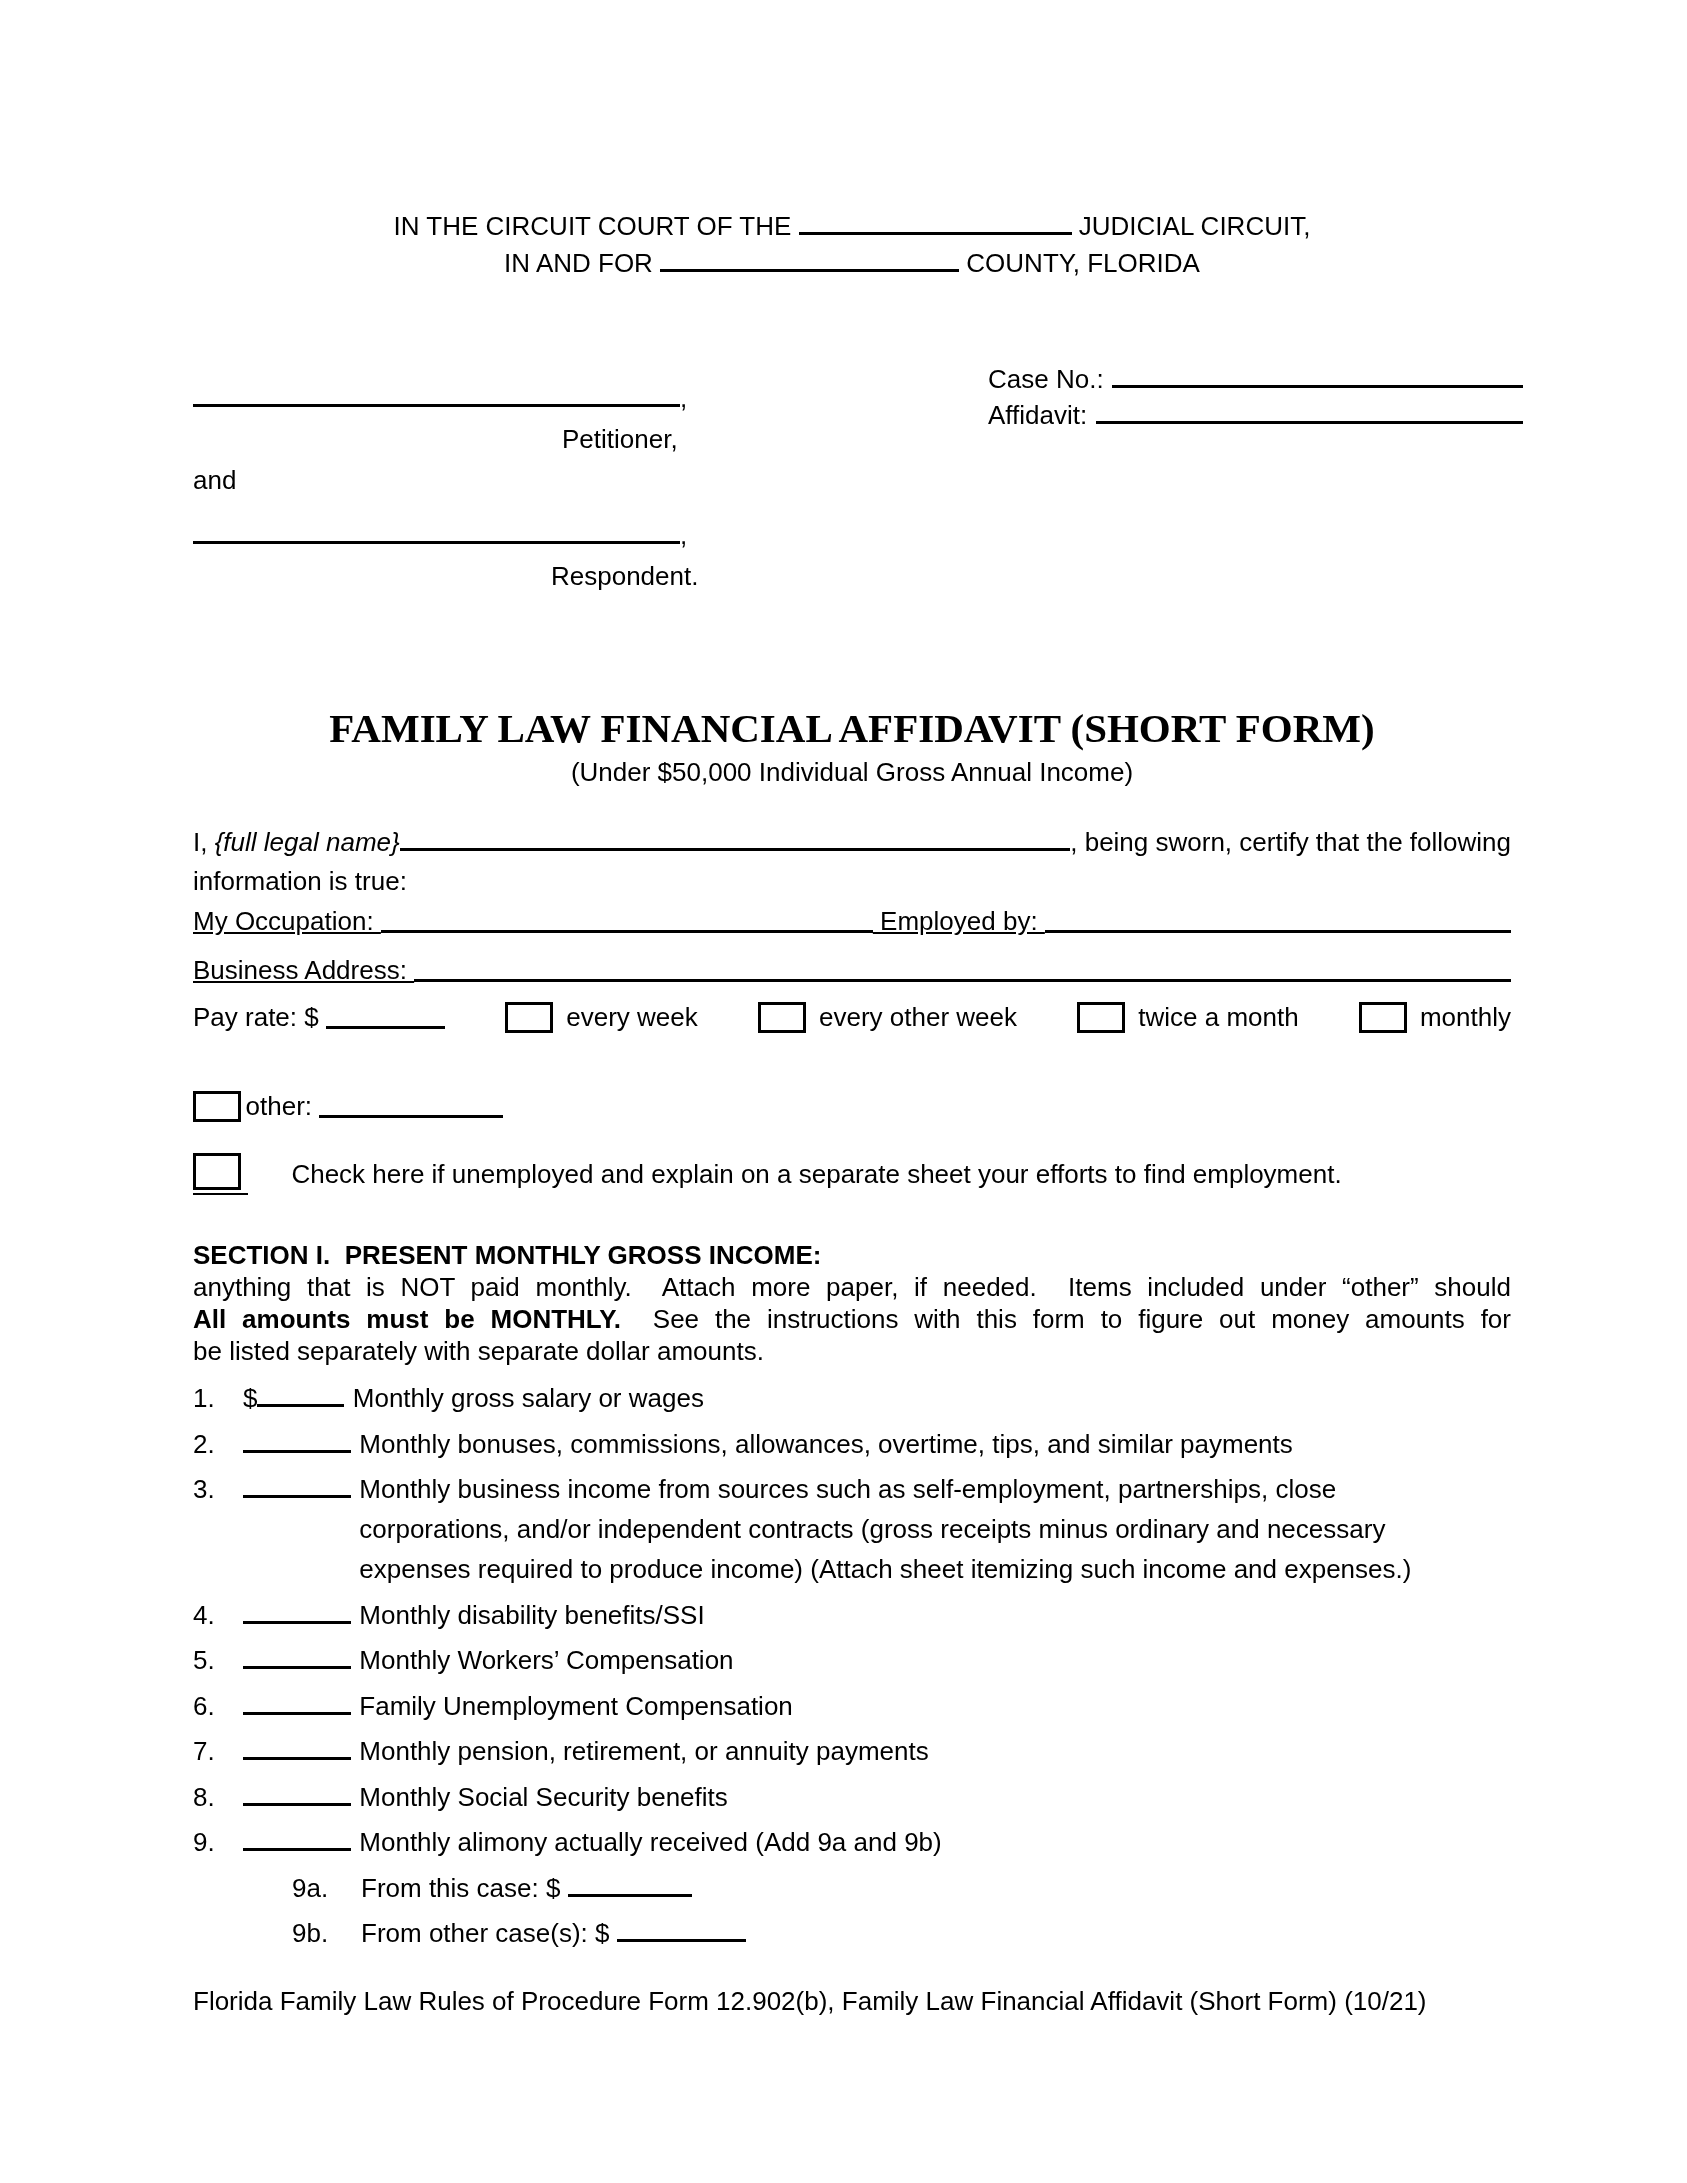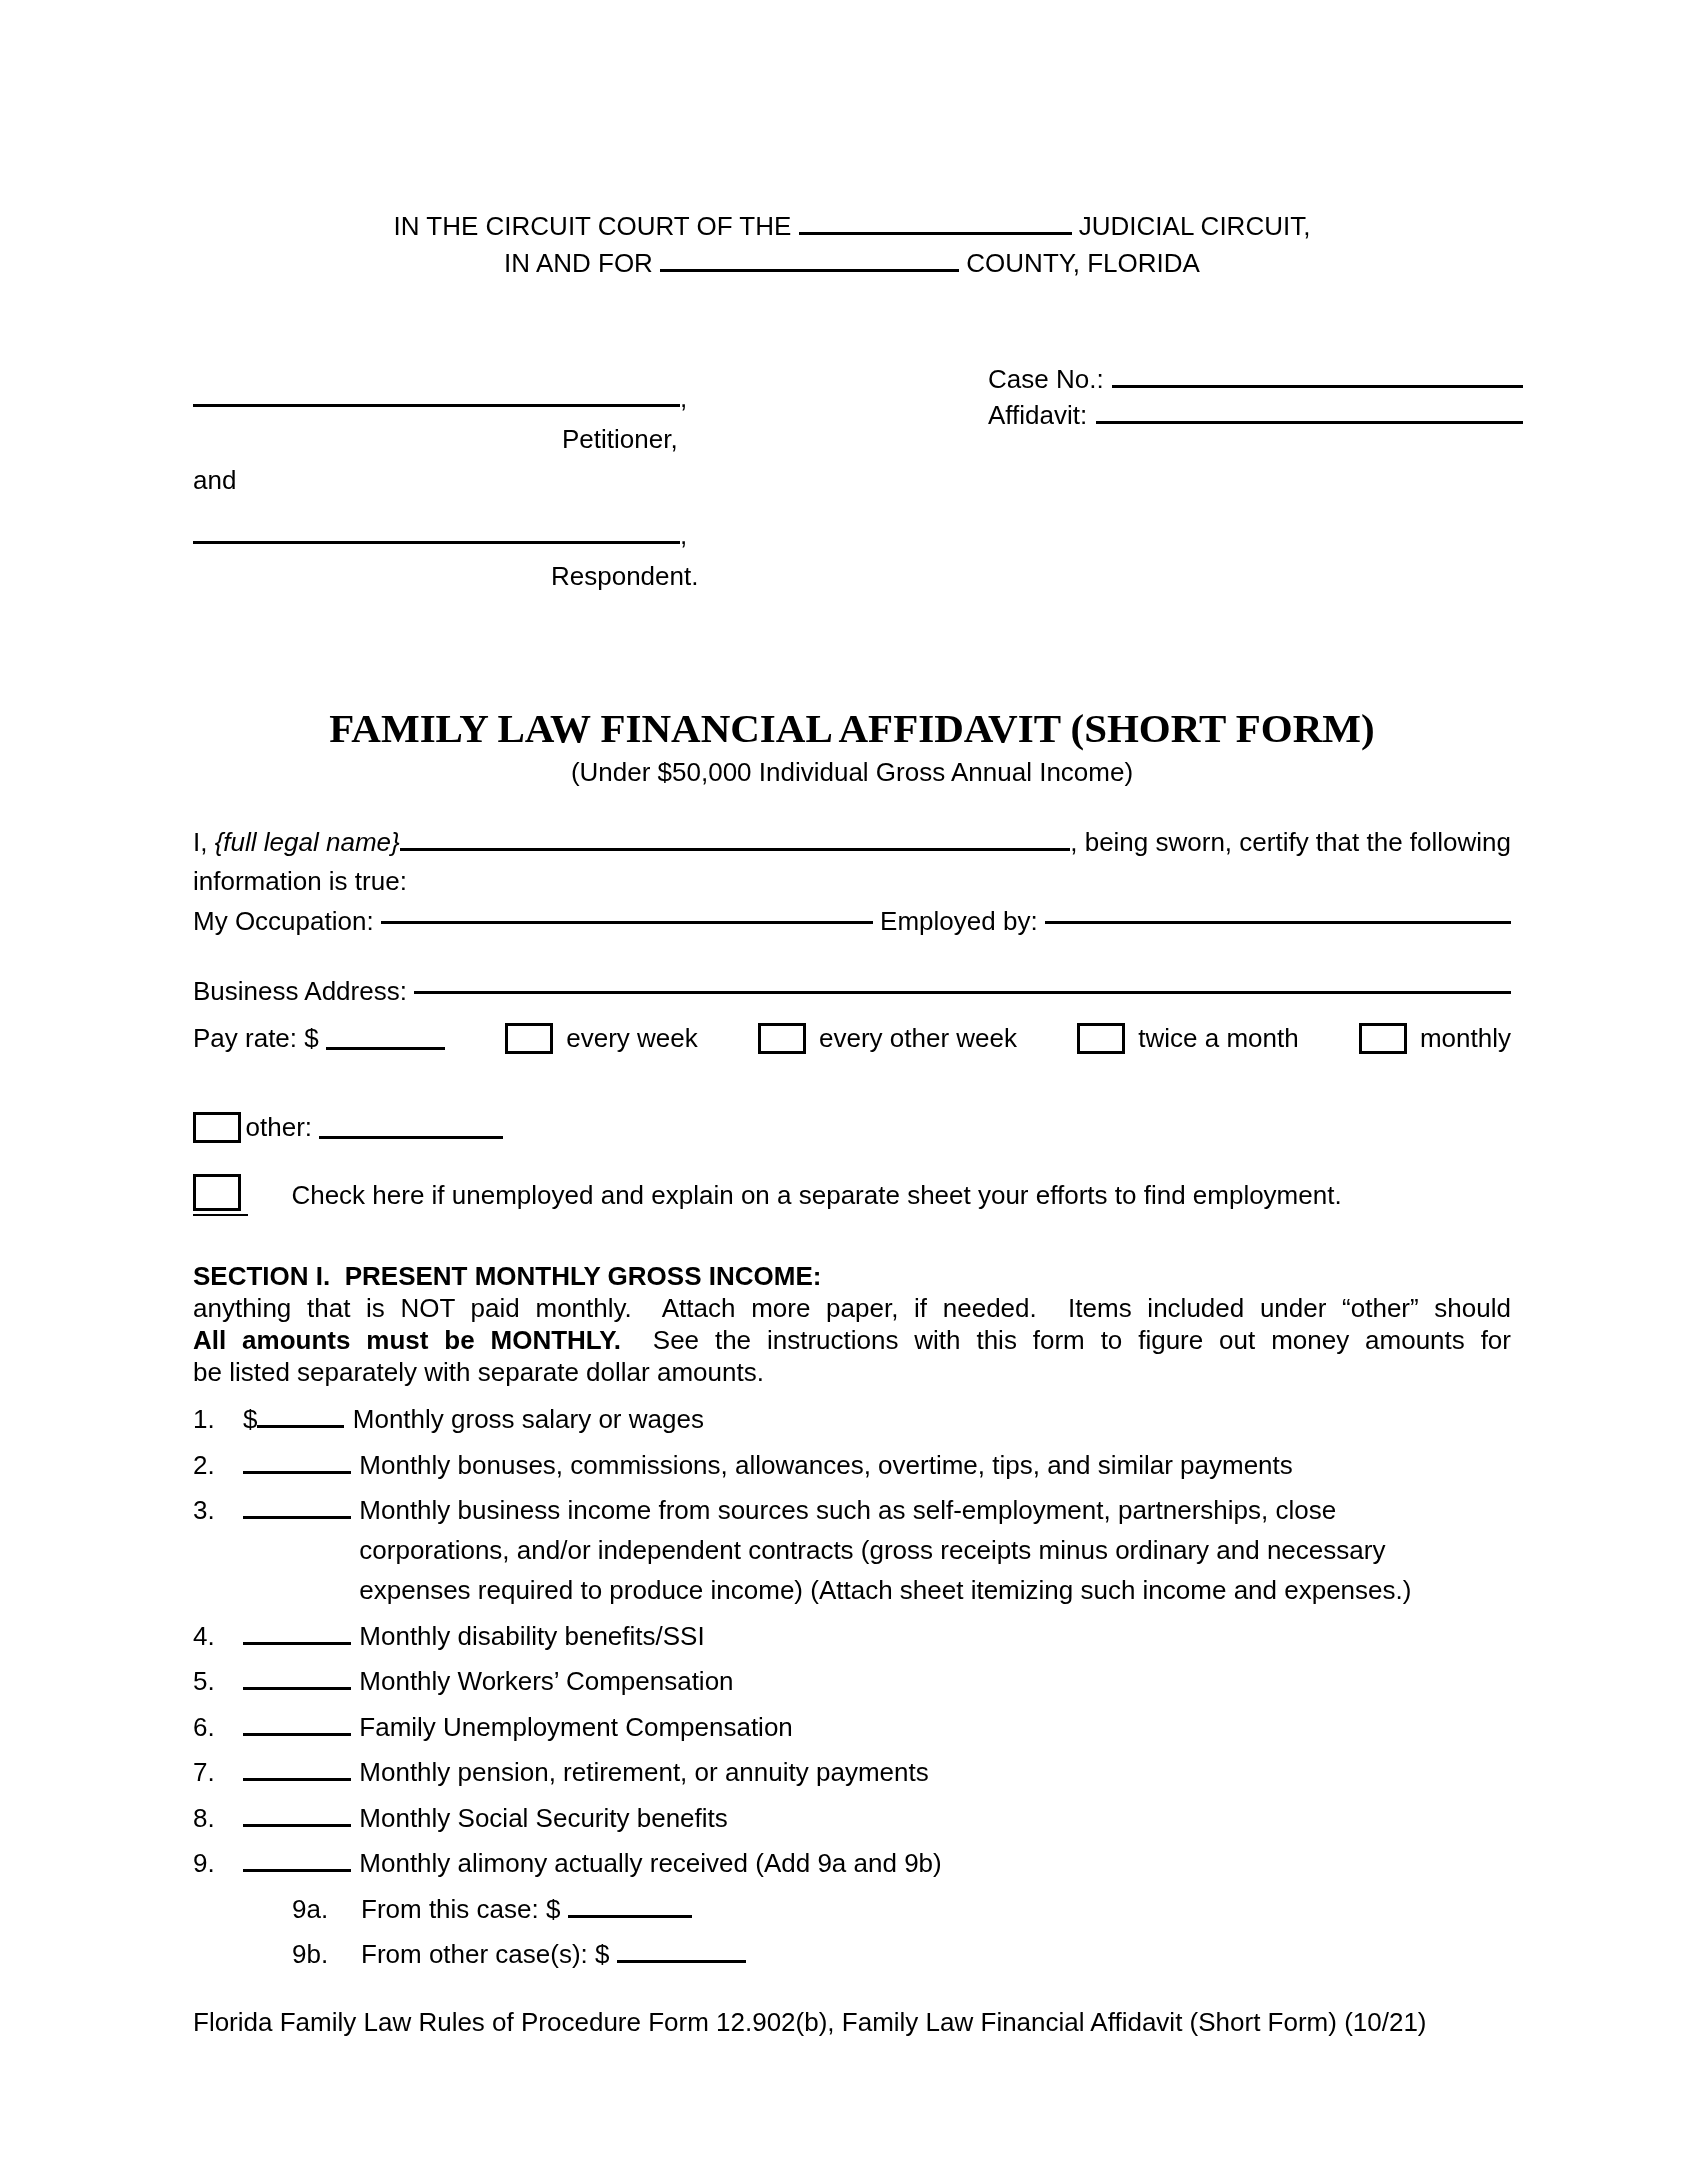--- a/index.html
+++ b/index.html
@@ -42,23 +42,23 @@
     text-align:center; line-height:51px;
     font-family:"Liberation Serif", serif;
     font-size:41px; font-weight:bold;
   }
   .doc-subtitle { text-align:center; line-height:37px; }
 
   .intro { margin-top:32px; }
   .intro .iline { line-height:39px; display:flex; align-items:baseline; white-space:pre; }
   .intro .iline2 { line-height:39px; }
 
-  .frow { display:flex; align-items:flex-start; line-height:41px; white-space:pre; }
+  .frow { display:flex; align-items:center; line-height:41px; white-space:pre;text-decoration:underline; }
   .occ-row { margin-top:0; }
-  .bus-row { margin-top:29px; }
+  .bus-row { margin-top:8px; }
 
   .pay-row { margin-top:6.4px; display:flex; justify-content:space-between; align-items:center; line-height:41px; white-space:pre;gap:34px; }
   .opt { display:inline-flex; align-items:center; }
   .cb {
     display:inline-block; width:48px; height:31px;
     border:3.2px solid #000; background:#fff;
     flex:0 0 auto;
   }
   .other-row { display:flex; align-items:center; line-height:41px; white-space:pre;margin-top:48px; }
 

